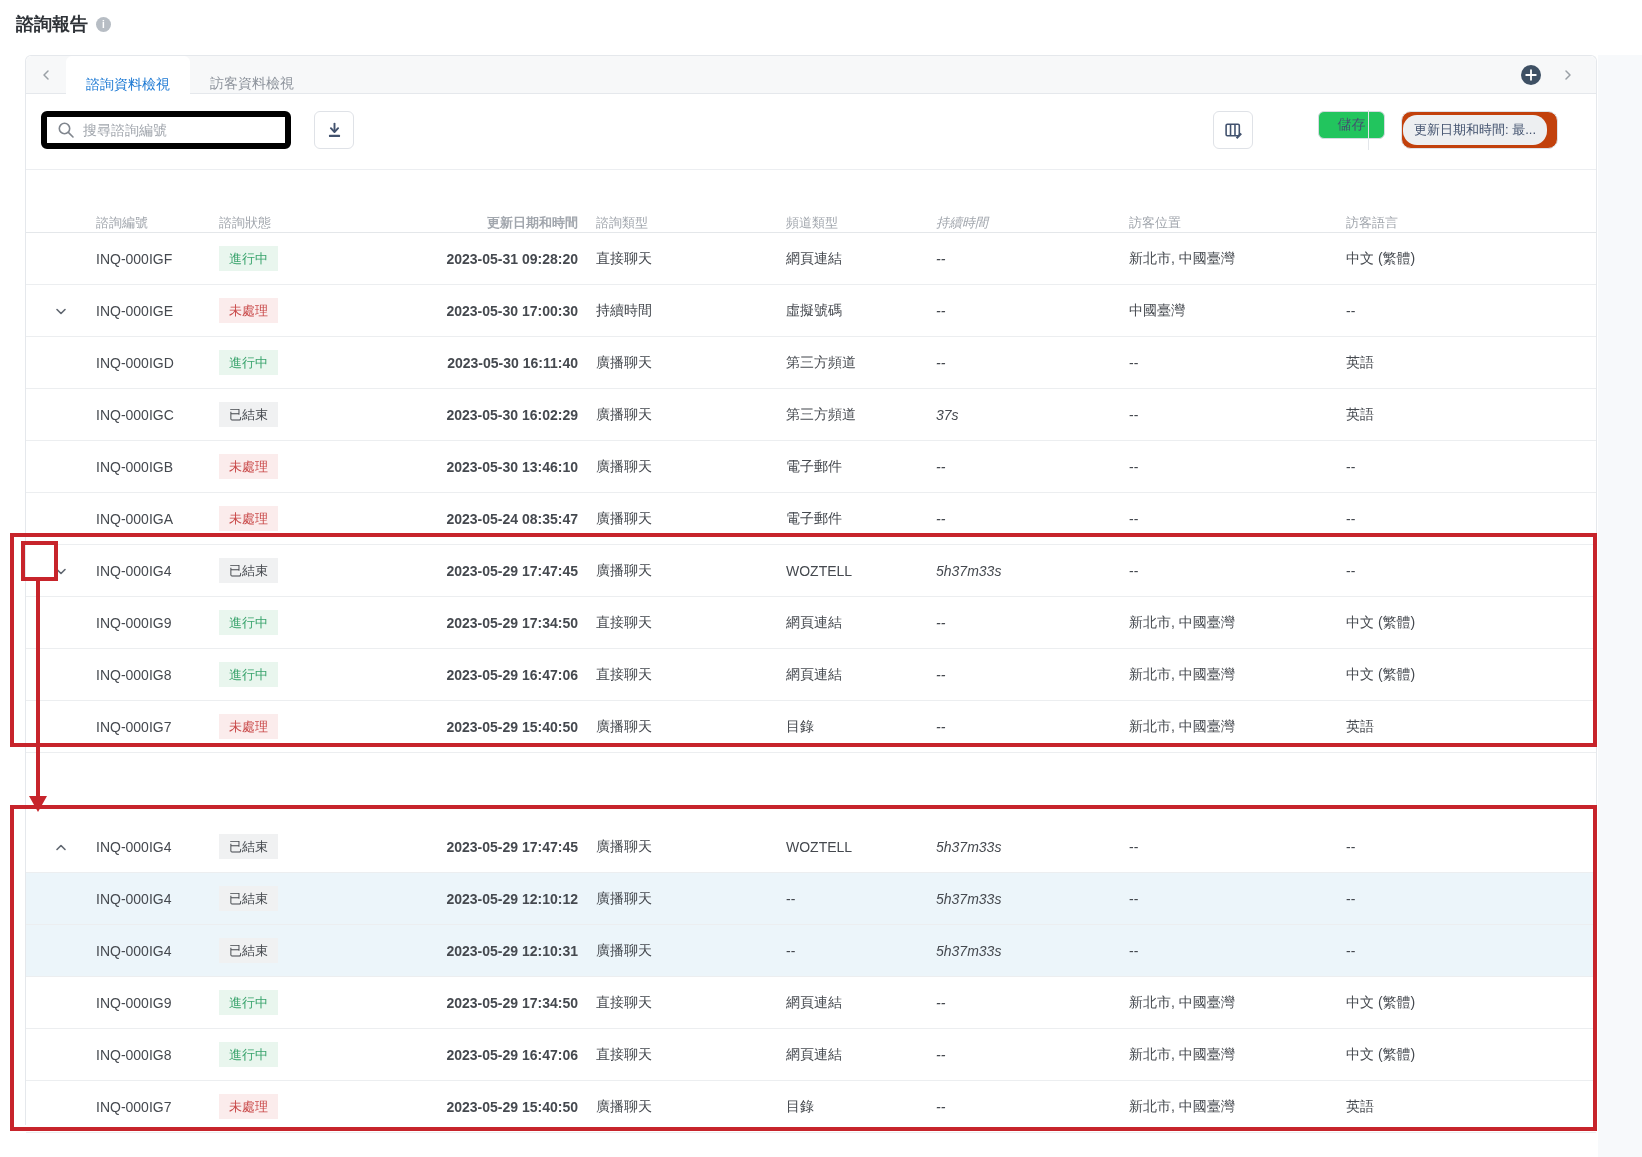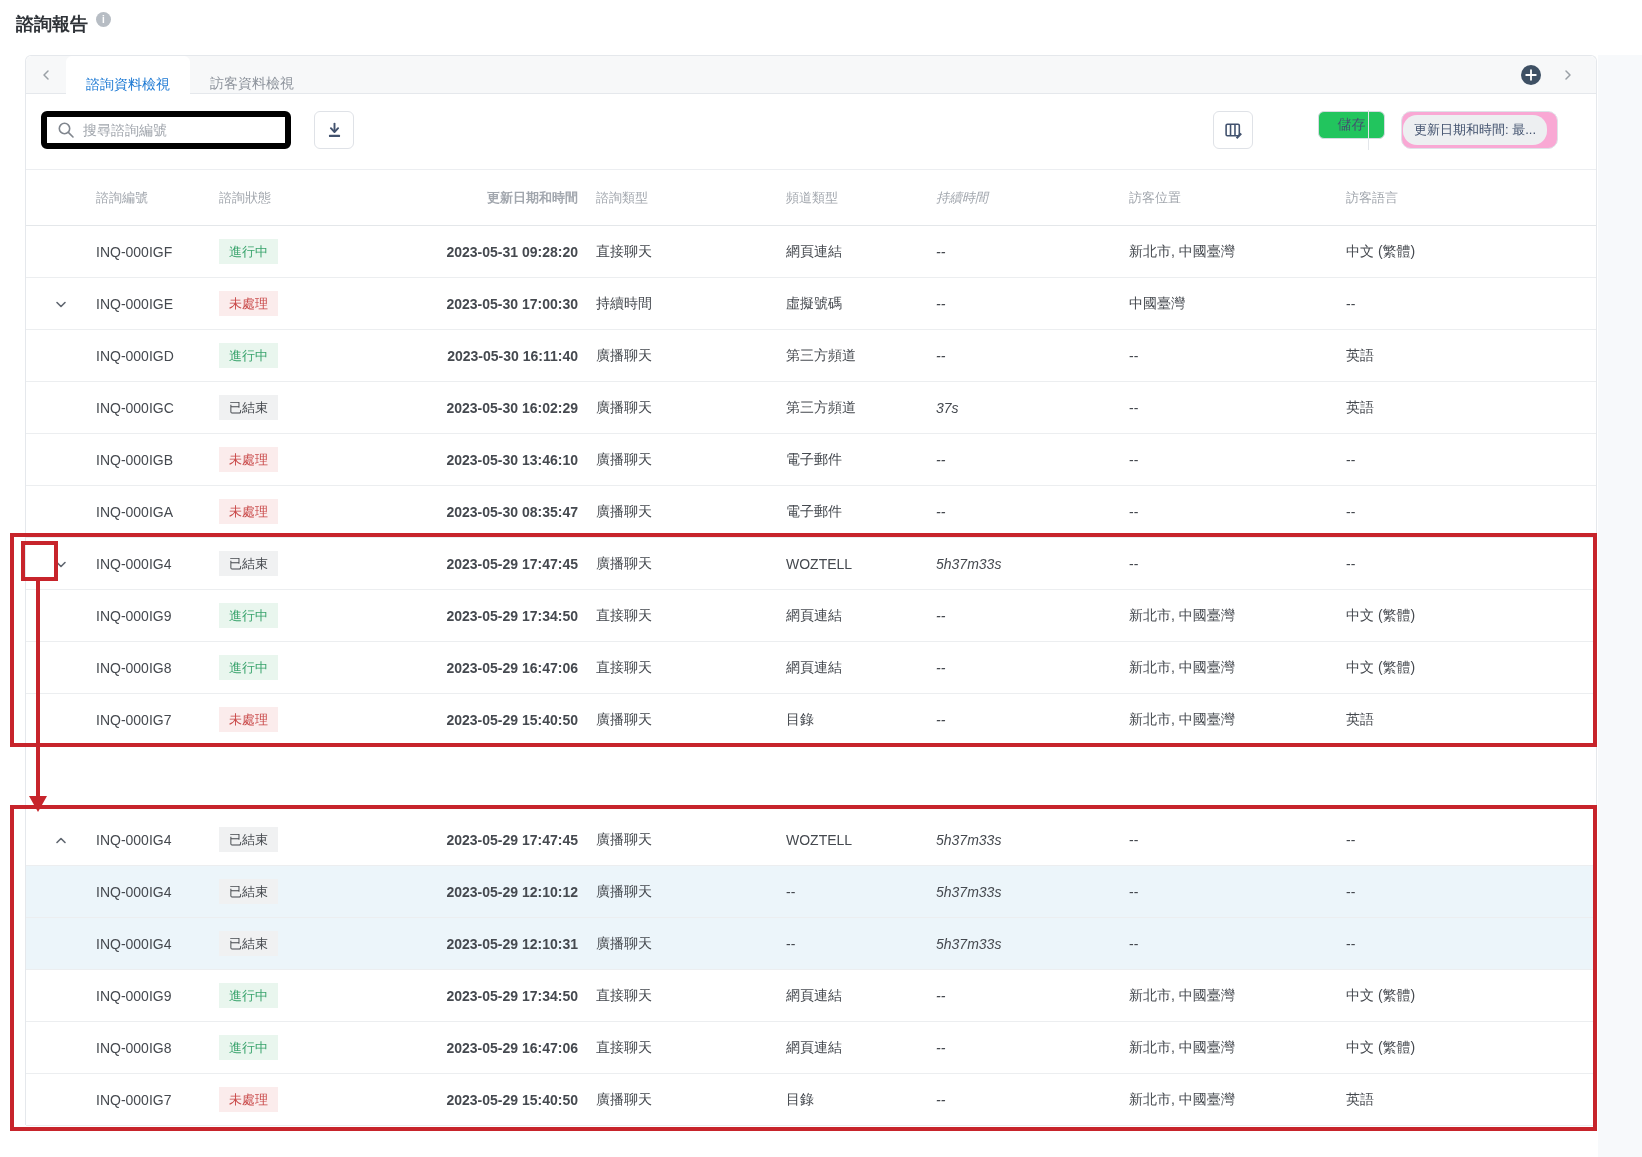--- a/index.html
+++ b/index.html
@@ -1,21 +1,21 @@
 <!DOCTYPE html>
 <html style="--accent: #1e7ad4; --annotation_red: #c7242b; --status_ongoing_text: #3aa46d; --status_ongoing_bg: #e9f6ee; --status_pending_text: #c94a4a; --status_pending_bg: #fbecec; --status_ended_text: #45494e; --status_ended_bg: #f0f1f2; --subrow_bg: #ecf5fa;"><head>
 <meta charset="utf-8">
 <style>
   * { margin:0; padding:0; box-sizing:border-box; }
   html,body { width:1642px; height:1157px; background:#ffffff;
     font-family:"Liberation Sans","DejaVu Sans",sans-serif; }
   .stage { position:relative; width:1642px; height:1157px; overflow:hidden; background:#fff; }
 
   
-  .title-row { position:absolute; left:16px; top:12px; display:flex; align-items:flex-start; gap:8px; }
+  .title-row { position:absolute; left:16px; top:12px; display:flex; align-items:center; gap:8px; }
   .title-row h1 { font-size:18px; font-weight:700; color:#2f3338; }
   .info-icon { width:15px; height:15px; border-radius:50%; background:#b7bdc4; color:#fff;
     font-size:10px; font-weight:700; display:flex; align-items:center; justify-content:center; }
 
   .right-strip { position:absolute; left:1598px; top:55px; width:44px; height:1102px; background:#f7f9fb; }
 
   
   .card { position:absolute; left:25px; top:55px; width:1572px; height:1070px; background:#fff;
     border:1px solid #e5e8ec; border-bottom:none; border-radius:6px 6px 0 0; }
 
@@ -37,26 +37,26 @@
   .search input::placeholder { color:#a0a5ac; }
   .icon-btn { position:absolute; top:17px; width:40px; height:38px; border:1px solid #dfe2e7; border-radius:6px;
     background:#fff; display:flex; align-items:center; justify-content:center; cursor:pointer; }
   .btn-download { left:288px; }
   .btn-columns { left:1187px; }
   .save-btn { position:absolute; left:1292px; top:17px; width:67px; height:28px; border:1px solid #d6dbe1;
     border-radius:6px; background:#22c55e; font-size:14px; color:#42526e; cursor:pointer;
     font-family:"Liberation Sans","DejaVu Sans",sans-serif; }
   .vdiv { position:absolute; left:1342px; top:16px; width:1px; height:40px; background:#e3e6ea; }
   .filter-box { position:absolute; left:1375px; top:17px; width:157px; height:38px; border:1px solid #dfe3e8;
-    border-radius:10px; background:#f9a8d4; display:flex; align-items:center; padding:0 1px; }
+    border-radius:10px; background:#c2410c; display:flex; align-items:center; padding:0 1px; }
   .chip { background:#edeff1; border-radius:14px; padding:6px 11px; font-size:13px; color:#42526e;
     white-space:nowrap; overflow:hidden; cursor:pointer; }
 
   
-  .thead { display:flex; align-items:center; height:57px; border-top:1px solid #eceef1;
+  .thead { display:flex; align-items:flex-end; height:64px; border-top:1px solid #eceef1;
     border-bottom:1px solid #e4e7ea; color:#a1a6ad; font-size:13px; }
   .trow { display:flex; align-items:center; height:52px; border-bottom:1px solid #eceef0;
     background:#fff; font-size:14px; color:#45494f; }
   .trow.sub { background:var(--subrow_bg); }
   .cell { flex:none; overflow:hidden; white-space:nowrap; }
   .c-exp { width:64px; padding-left:24px; display:flex; align-items:center; }
   .c-id { width:124px; padding-left:6px; }
   .c-status { width:142px; padding-left:5px; }
   .c-dt { width:230px; padding-right:8px; text-align:right;font-weight:bold; }
   .c-type { width:195px; padding-left:10px; }
@@ -226,21 +226,21 @@
           <div class="cell c-type">廣播聊天</div>
           <div class="cell c-channel">電子郵件</div>
           <div class="cell c-dur">--</div>
           <div class="cell c-loc">--</div>
           <div class="cell c-lang">--</div>
         </div>
         <div class="trow">
           <div class="cell c-exp"></div>
           <div class="cell c-id">INQ-000IGA</div>
           <div class="cell c-status"><span class="badge badge-pending">未處理</span></div>
-          <div class="cell c-dt">2023-05-30 08:35:47</div>
+          <div class="cell c-dt">2023-05-24 08:35:47</div>
           <div class="cell c-type">廣播聊天</div>
           <div class="cell c-channel">電子郵件</div>
           <div class="cell c-dur">--</div>
           <div class="cell c-loc">--</div>
           <div class="cell c-lang">--</div>
         </div>
         <div class="trow">
           <div class="cell c-exp">
             <button class="expander">
               <svg width="16" height="16" viewBox="0 0 16 16" fill="none">

